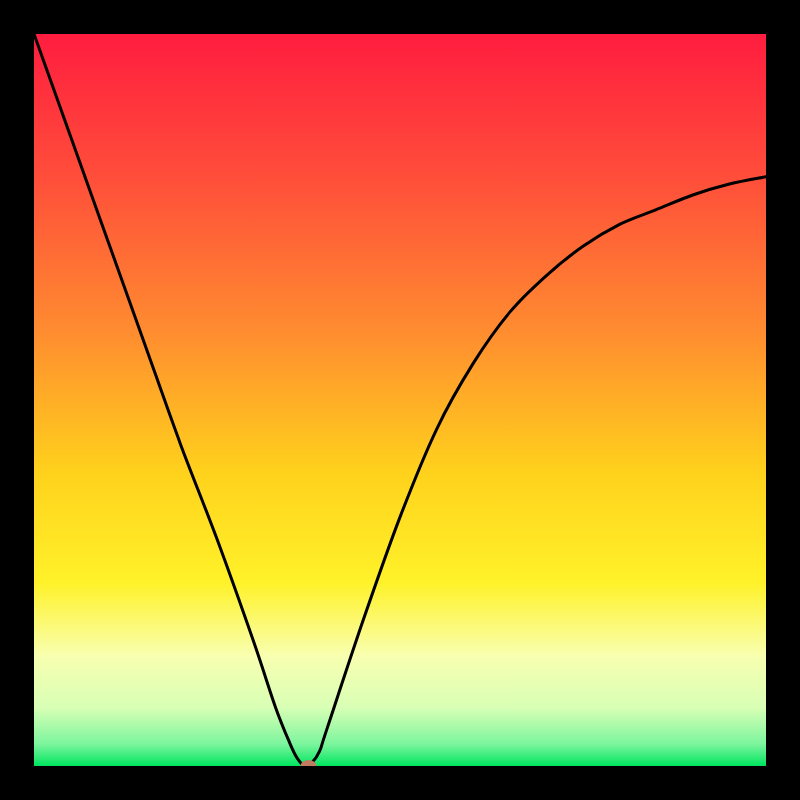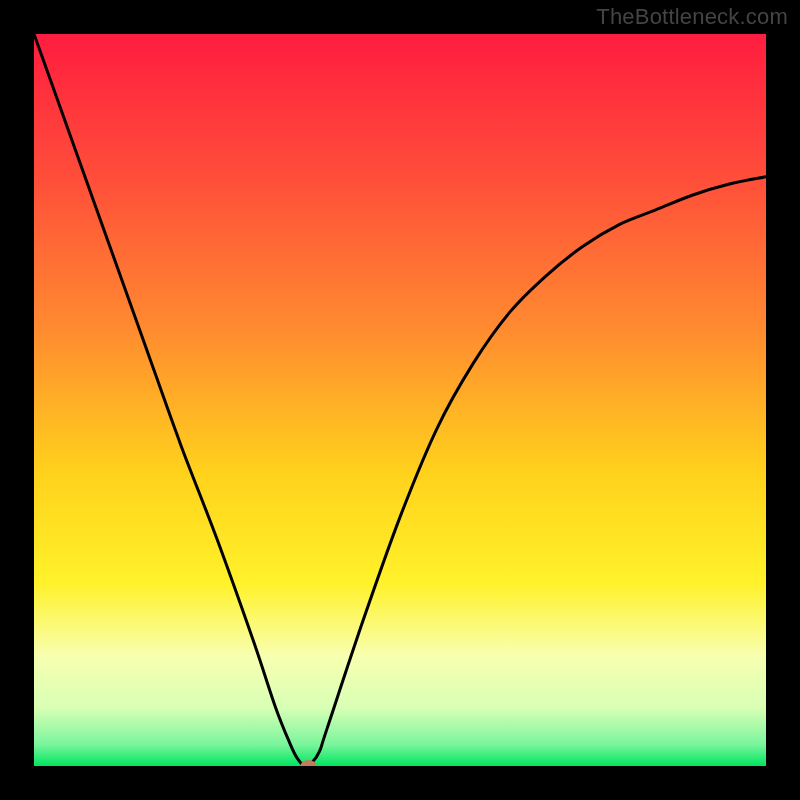--- a/index.html
+++ b/index.html
@@ -37,21 +37,20 @@
   .plot svg {
     display: block;
     width: 100%;
     height: 100%;
   }
 </style>
 </head>
 <body>
 
 <div class="frame">
-  <div class="watermark">TheBottleneck.com</div>
   <div class="plot">
     <svg id="chart-svg" viewBox="0 0 732 732">
         <defs>
           <linearGradient id="bg-grad" x1="0" y1="0" x2="0" y2="1">
             <stop offset="0%" stop-color="#ff1d3f"></stop>
             <stop offset="20%" stop-color="#ff4f3a"></stop>
             <stop offset="40%" stop-color="#ff8a30"></stop>
             <stop offset="60%" stop-color="#ffd21c"></stop>
             <stop offset="75%" stop-color="#fff22a"></stop>
             <stop offset="85%" stop-color="#f8ffb0"></stop>

